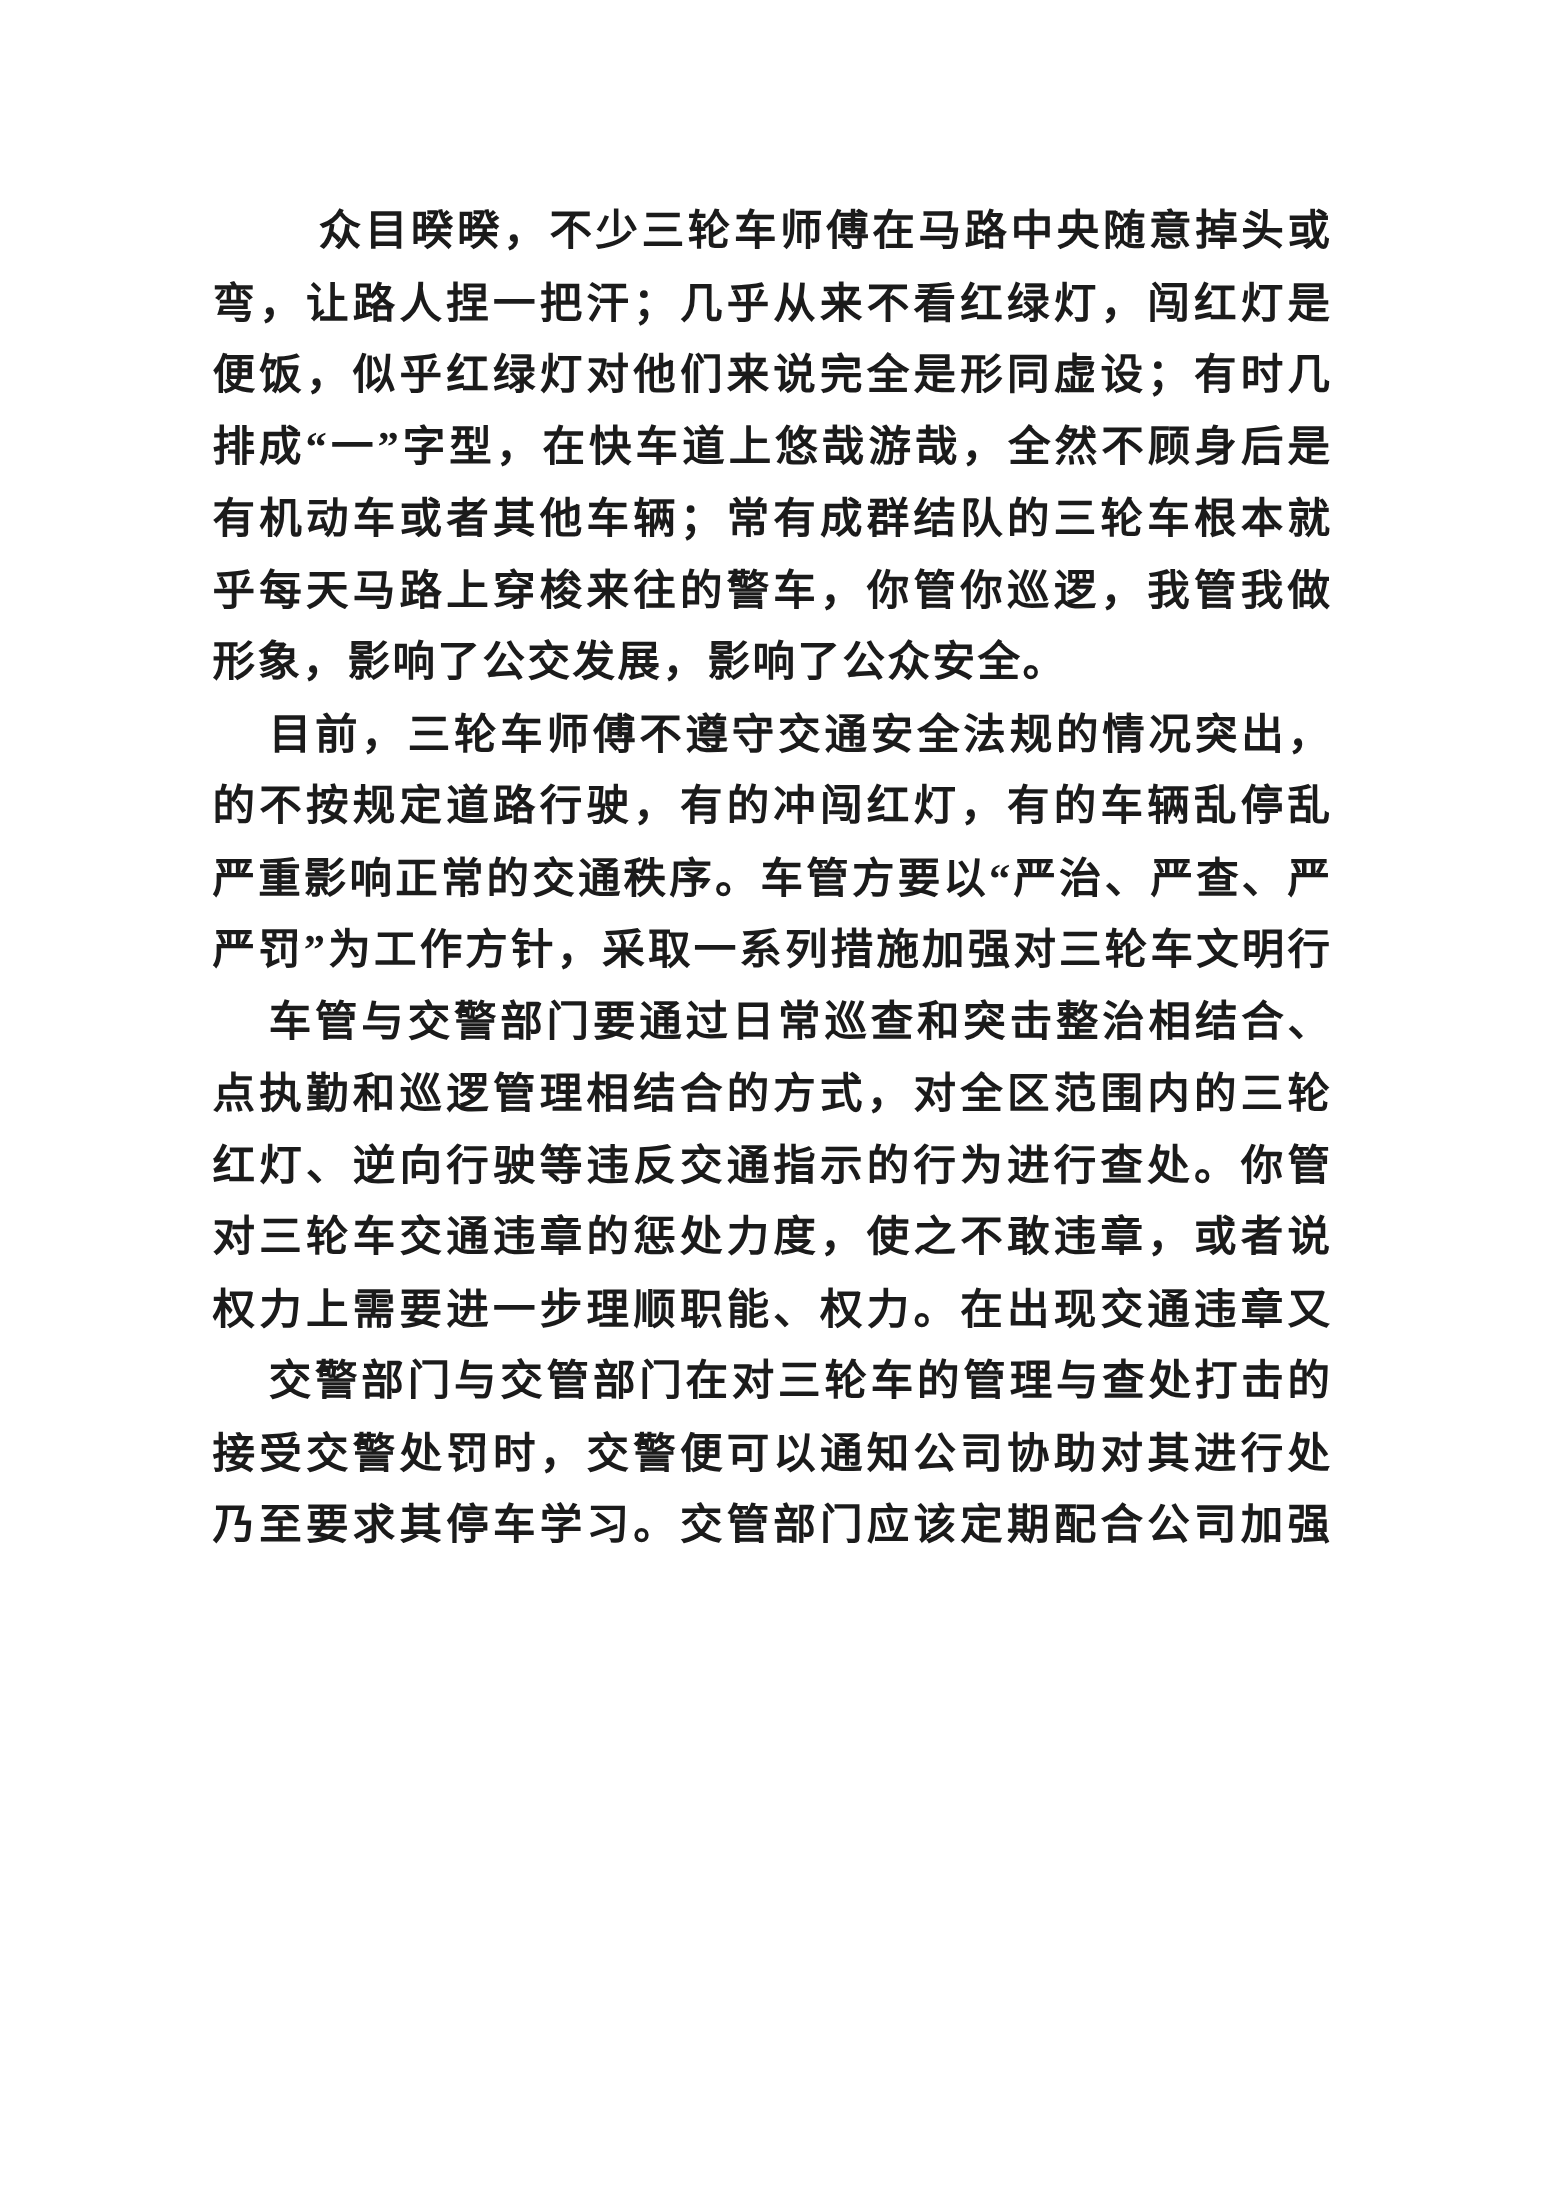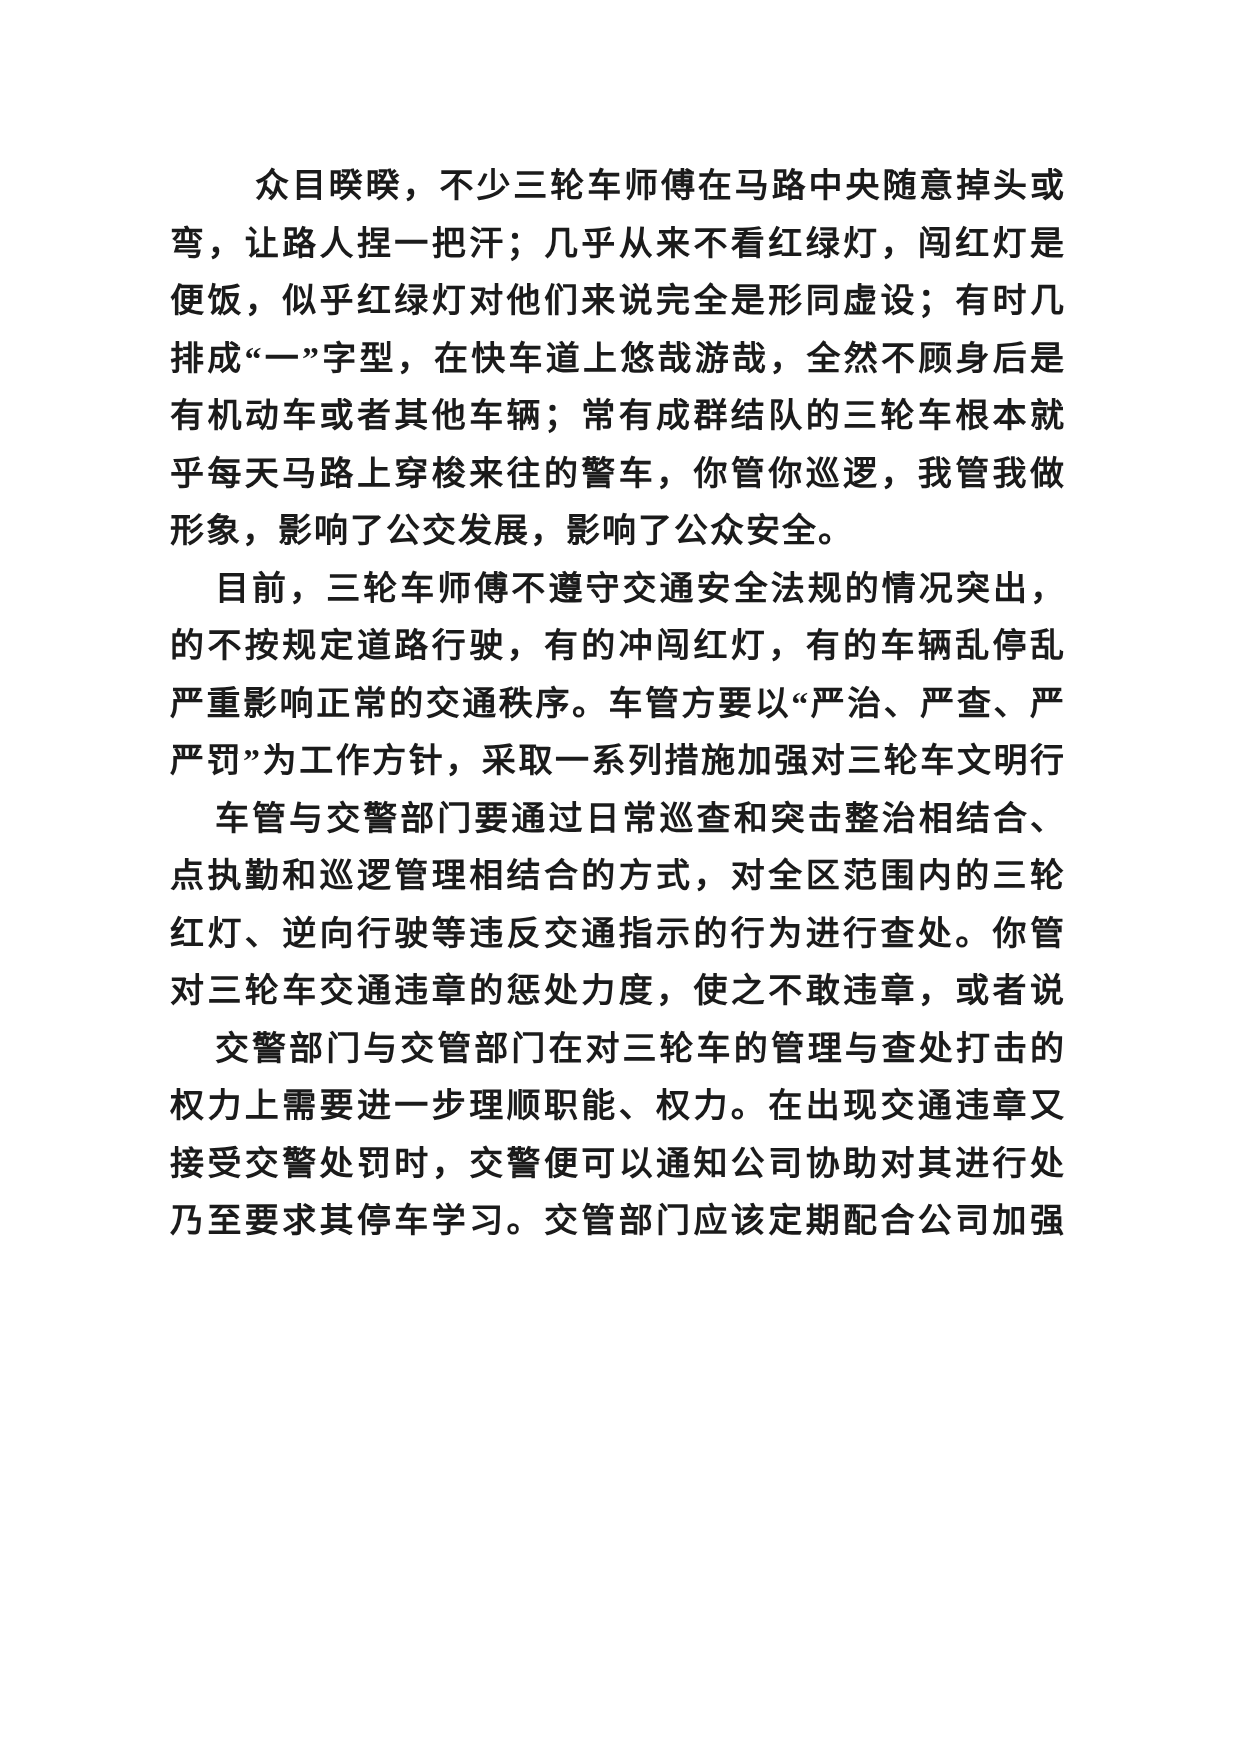--- a/index.html
+++ b/index.html
@@ -63,18 +63,18 @@
       <div class="text-line">乎每天马路上穿梭来往的警车，你管你巡逻，我管我做生意。</div>
       <div class="text-line para-last">形象，影响了公交发展，影响了公众安全。</div>
       <div class="text-line para-first">目前，三轮车师傅不遵守交通安全法规的情况突出，有</div>
       <div class="text-line">的不按规定道路行驶，有的冲闯红灯，有的车辆乱停乱放，</div>
       <div class="text-line">严重影响正常的交通秩序。车管方要以“严治、严查、严管、</div>
       <div class="text-line">严罚”为工作方针，采取一系列措施加强对三轮车文明行车、</div>
       <div class="text-line para-first">车管与交警部门要通过日常巡查和突击整治相结合、定</div>
       <div class="text-line">点执勤和巡逻管理相结合的方式，对全区范围内的三轮车闯</div>
       <div class="text-line">红灯、逆向行驶等违反交通指示的行为进行查处。你管你巡逻</div>
       <div class="text-line">对三轮车交通违章的惩处力度，使之不敢违章，或者说违不</div>
+      <div class="text-line">权力上需要进一步理顺职能、权力。在出现交通违章又拒不</div>
       <div class="text-line para-first">交警部门与交管部门在对三轮车的管理与查处打击的</div>
-      <div class="text-line">权力上需要进一步理顺职能、权力。在出现交通违章又拒不</div>
       <div class="text-line">接受交警处罚时，交警便可以通知公司协助对其进行处理，</div>
       <div class="text-line">乃至要求其停车学习。交管部门应该定期配合公司加强对三</div>
     </div>
 </div>
 
 </body></html>

